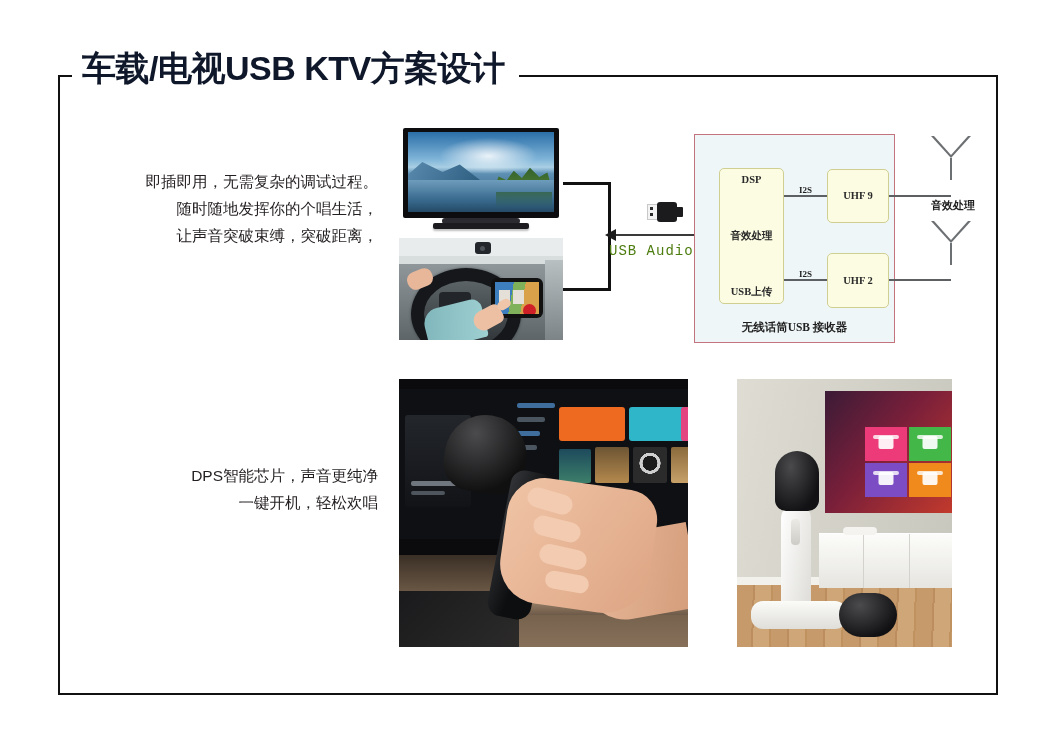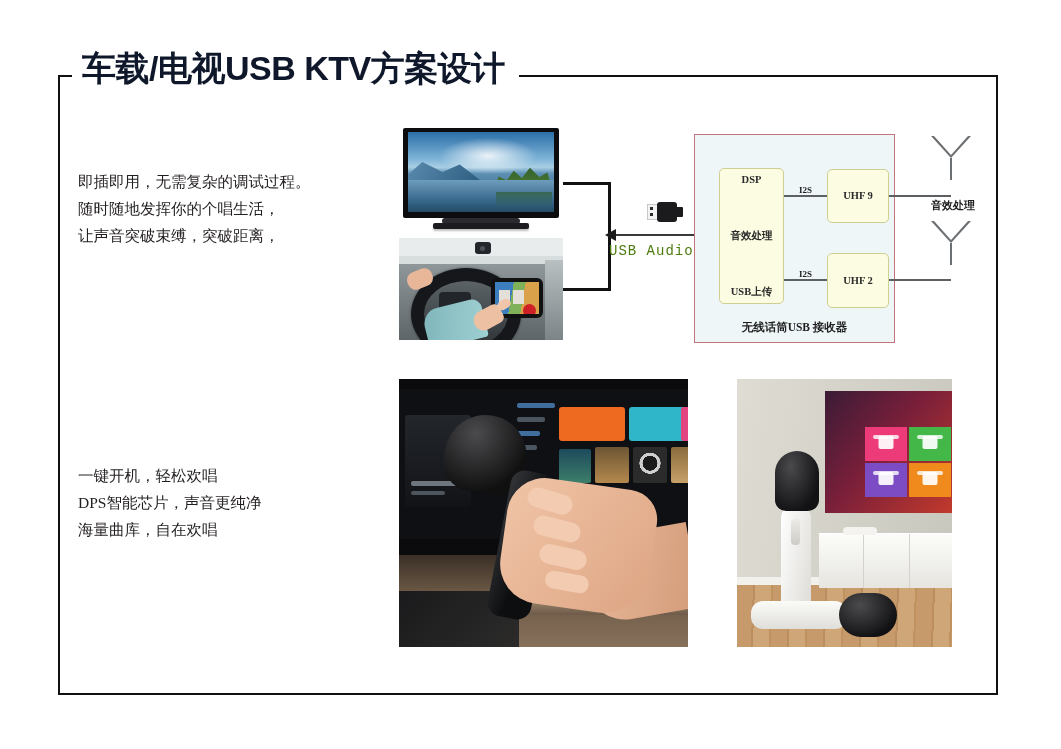--- a/index.html
+++ b/index.html
@@ -18,22 +18,22 @@
     position:absolute;left:72px;top:42px;height:52px;
     display:flex;align-items:center;background:#fff;padding:0 14px 0 10px;
     z-index:5;
   }
   #title{
     font-size:34px;font-weight:bold;color:#0f172a;letter-spacing:-0.5px;
     white-space:nowrap;line-height:1;
   }
   
   .left-text{
-    position:absolute;text-align:left;color:#231f20;
-    font-size:15.5px;line-height:27px;white-space:nowrap;font-family:Liberation Serif, serif;
+    position:absolute;text-align:right;color:#231f20;
+    font-size:15.5px;line-height:27px;white-space:nowrap;
   }
   #para-top{left:78px;top:168px;width:300px;}
   #para-bottom{left:78px;top:462px;width:300px;}
 
   
   .photo{position:absolute;overflow:hidden;background:#ddd;}
 
   
   #photo-tv{left:399px;top:126px;width:164px;height:112px;background:#fff;}
   .tv-body{position:absolute;left:4px;top:2px;width:156px;height:90px;
@@ -261,23 +261,22 @@
   <div id="title">车载/电视USB KTV方案设计</div>
 </div>
 
 <div id="para-top" class="left-text">
   <div>即插即用，无需复杂的调试过程。</div>
   <div>随时随地发挥你的个唱生活，</div>
   <div>让声音突破束缚，突破距离，</div>
 </div>
 
 <div id="para-bottom" class="left-text">
+  <div>DPS智能芯片，声音更纯净</div>
   <div>一键开机，轻松欢唱</div>
-  <div>DPS智能芯片，声音更纯净</div>
-  <div>海量曲库，自在欢唱</div>
 </div>
 
 <div id="photo-tv" class="photo">
   <div class="tv-body">
     <div class="tv-screen">
       <div class="tv-mtn"></div>
       <div class="tv-trees"></div>
       <div class="tv-water"></div>
       <div class="tv-refl"></div>
     </div>

